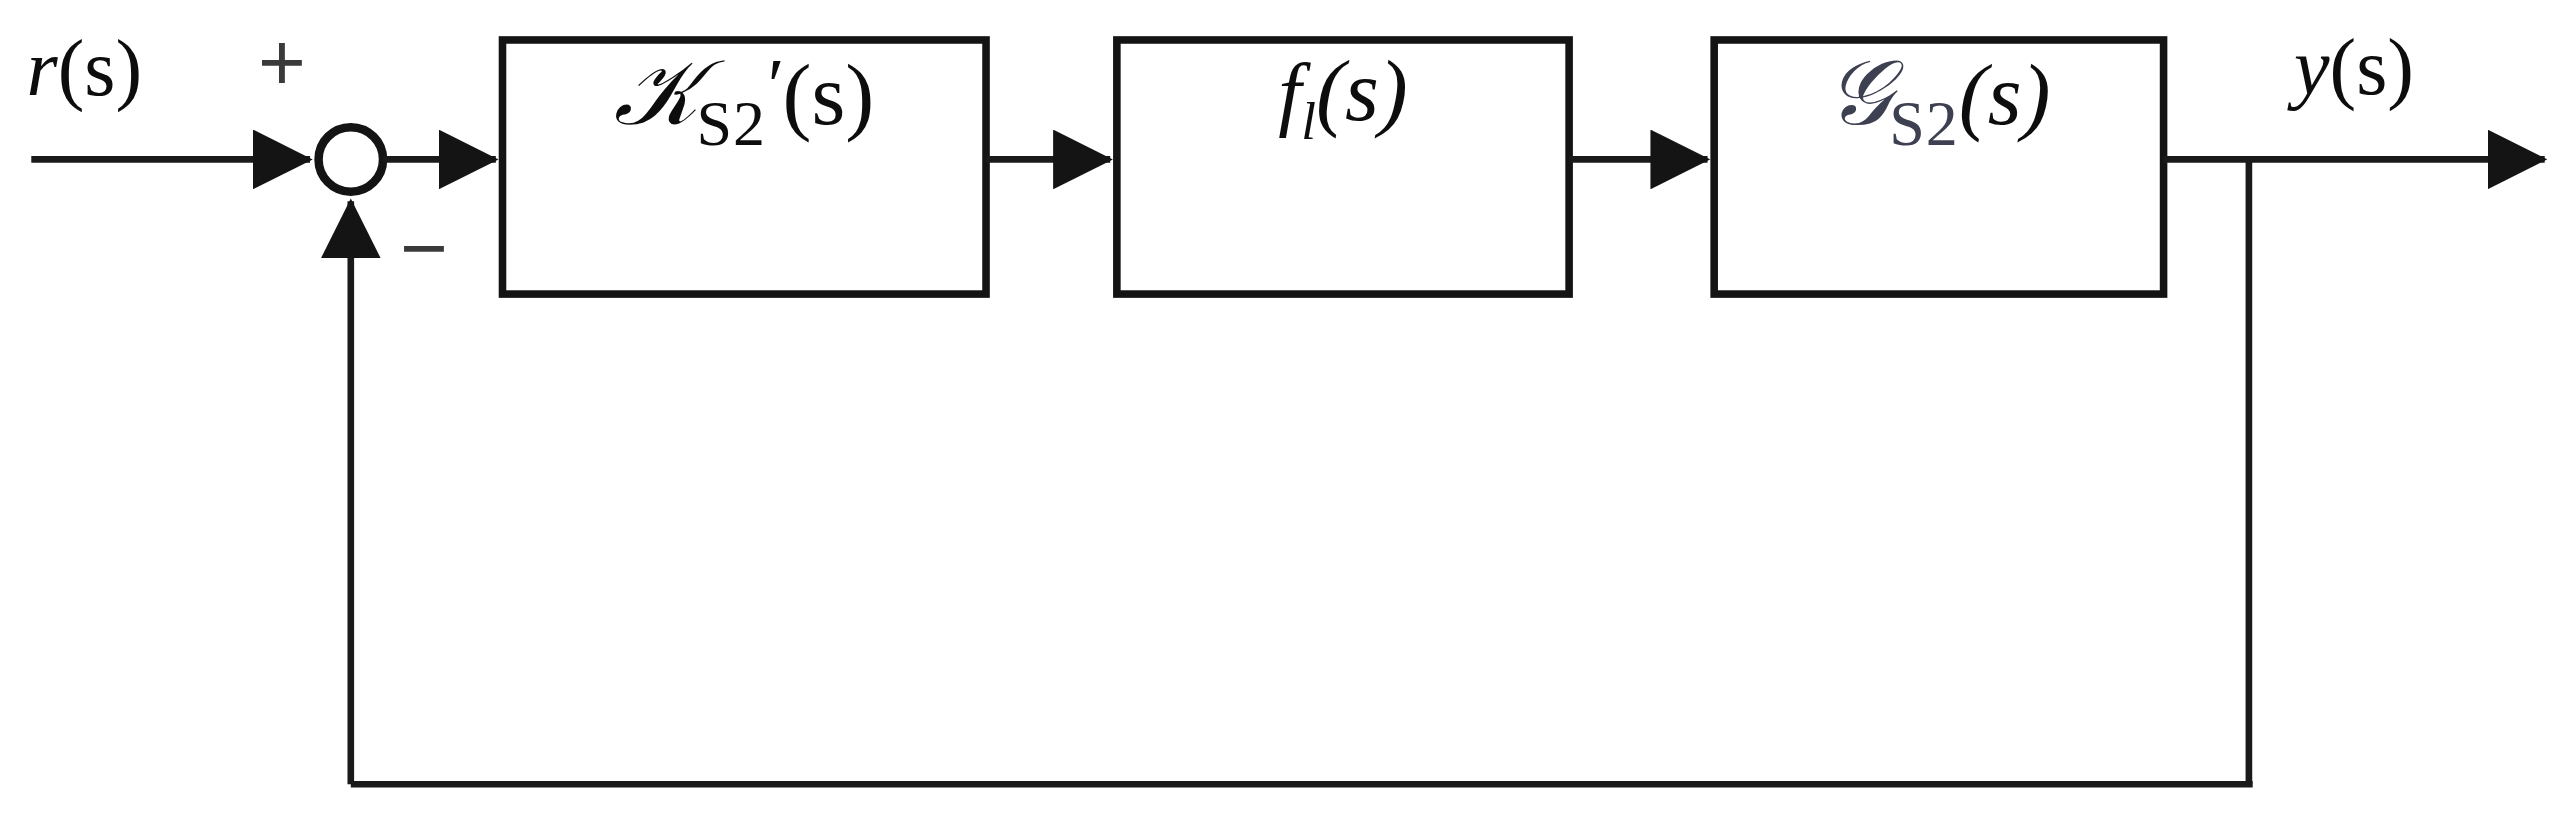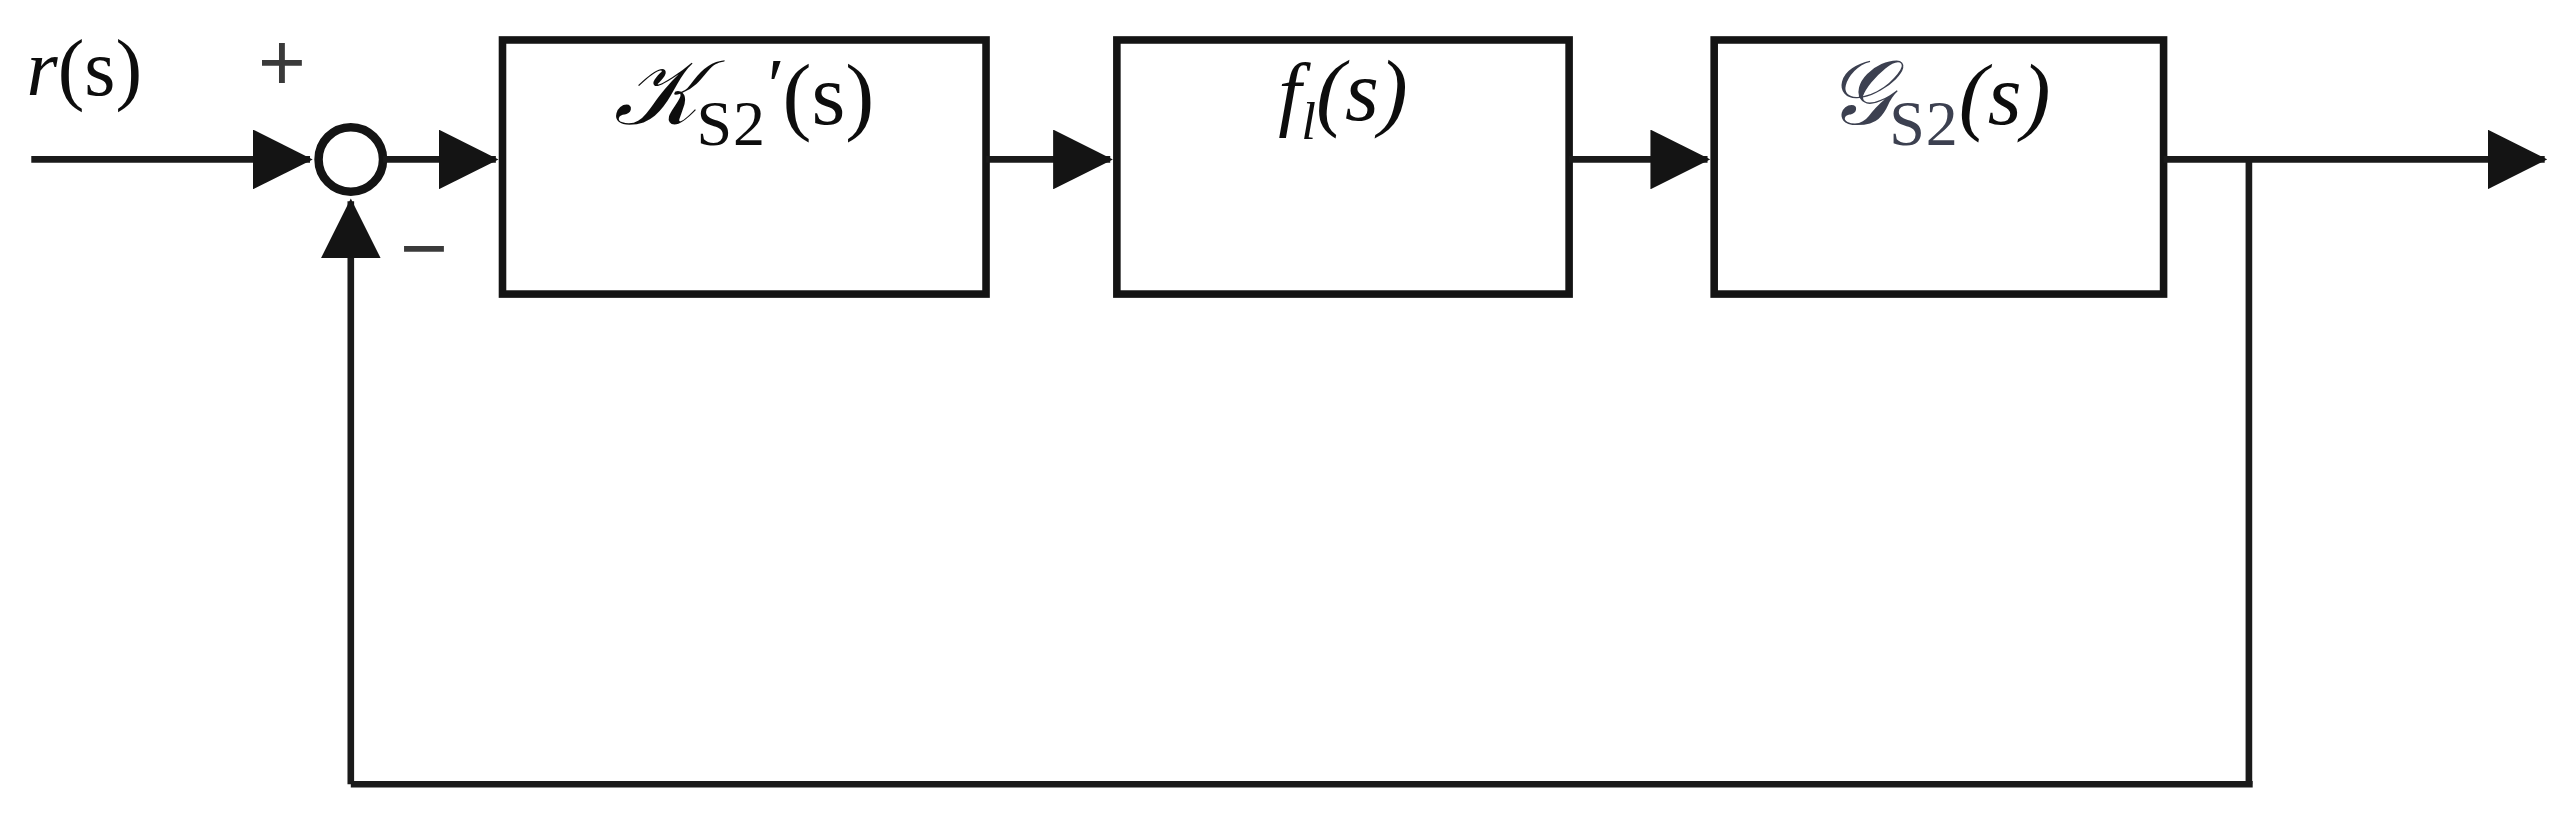--- a/index.html
+++ b/index.html
@@ -137,20 +137,23 @@
 
     <line x1="2376" y1="827" x2="370" y2="827" stroke="#1a1a1a" stroke-width="7"></line>
 
     <line x1="370" y1="827" x2="370" y2="212" stroke="#1a1a1a" stroke-width="7" marker-end="url(#arrowU)"></line>
   </svg>
 
   <div class="lbl sig-label" style="left:26.5px; top:28.4px;">
     <span class="var">r</span><span class="arg">(s)</span>
   </div>
 
+  <div class="lbl sig-label" style="left:2294px; top:26.5px;">
+    <span class="var">y</span><span class="arg">(s)</span>
+  </div>
 
   <div class="lbl op-sign" style="left:258px; top:21px;">+</div>
 
   <div class="lbl op-sign" style="left:400px; top:207px;">−</div>
 
   <div class="block-formula" style="left:502px; top:40px; width:484px; height:254px;">
     <span class="cal">𝒦</span>
       <span class="sub">S2</span>
       <span class="prime">′</span>
       <span class="paren">(s)</span>

